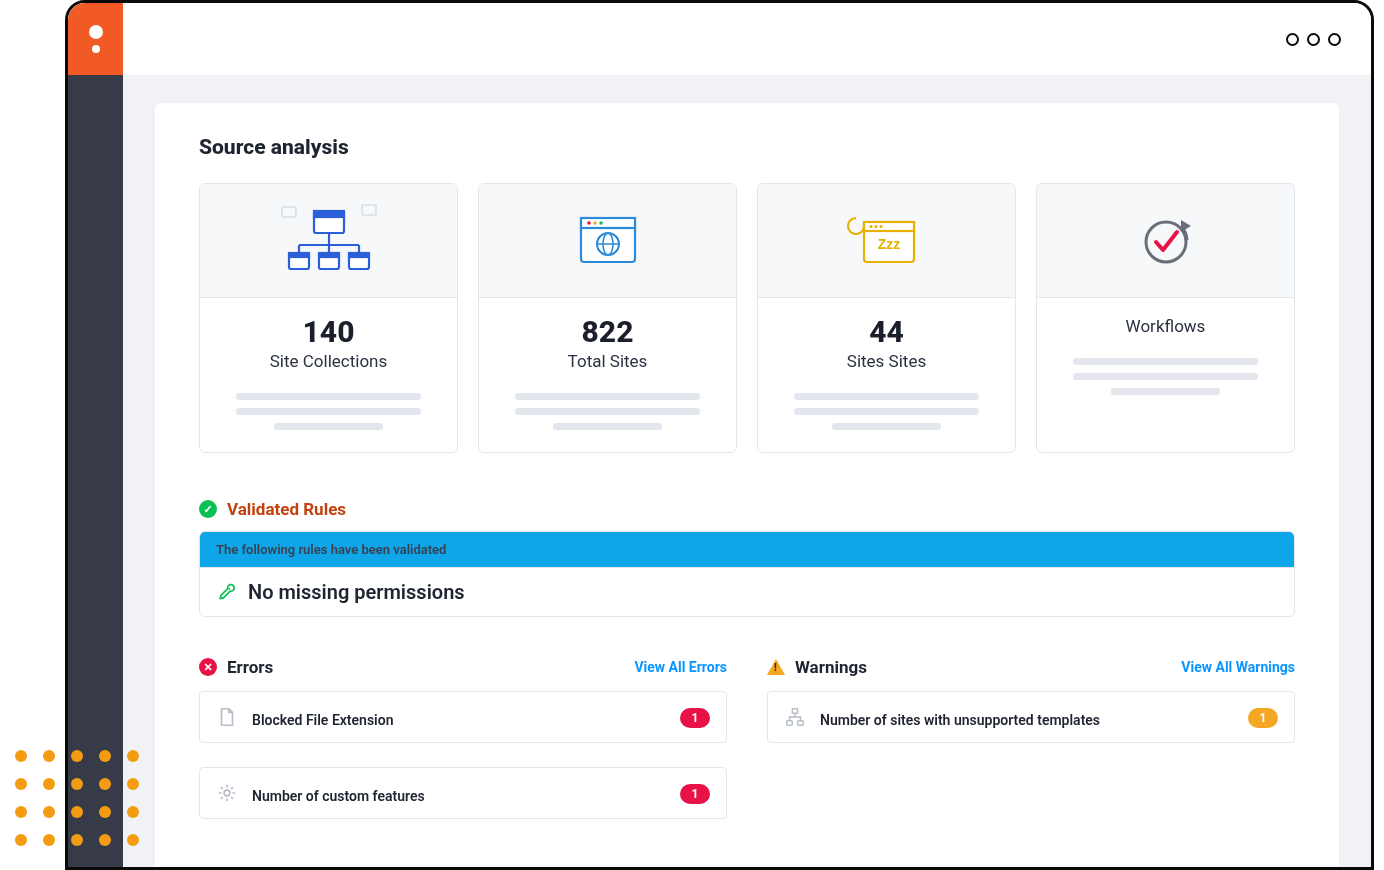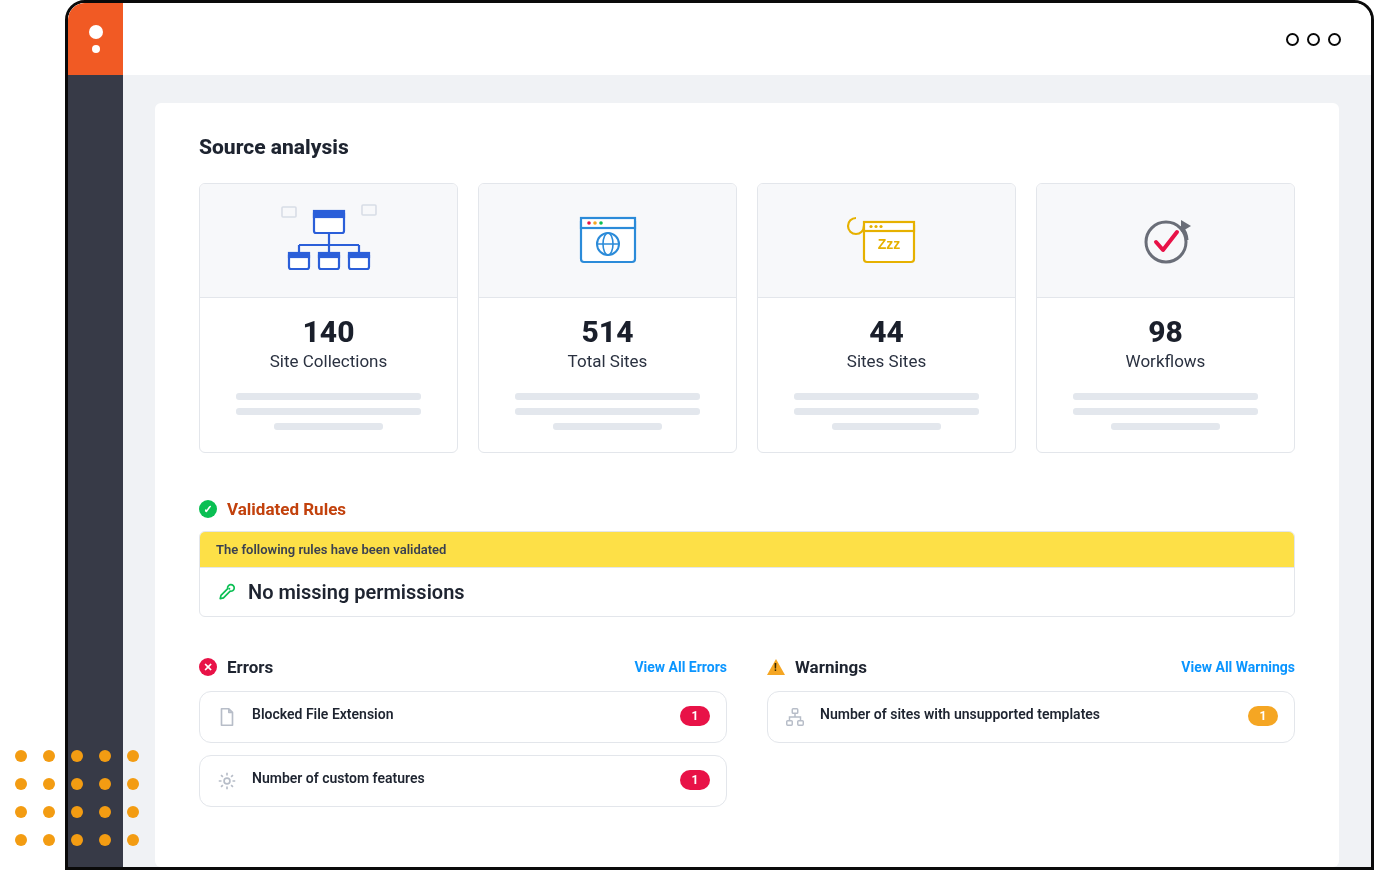--- a/index.html
+++ b/index.html
@@ -136,21 +136,21 @@
     font-weight: 700;
     color: #c2410c;
   }
   .validated-box {
     border: 1px solid #e3e6eb;
     border-radius: 6px;
     overflow: hidden;
     margin-bottom: 40px;
   }
   .validated-box .sub-header {
-    background: #fde047;
+    background: #0ea5e9;
     padding: 10px 16px;
     font-size: 13px;
     font-weight: 600;
     color: #3a4050;
     border-bottom: 1px solid #e3e6eb;
   }
   .validated-box .rule-row {
     display: flex;
     align-items: center;
     gap: 12px;
@@ -185,26 +185,26 @@
   }
   .view-all-link {
     font-size: 14px;
     font-weight: 700;
     color: #0a95ff;
     text-decoration: none;
     cursor: pointer;
   }
   .issue-item {
     border: 1px solid #e3e6eb;
-    border-radius: 12px;
+    border-radius: 4px;
     padding: 14px 16px;
     display: flex;
-    align-items: flex-start;
+    align-items: flex-end;
     gap: 14px;
-    margin-bottom: 12px;
+    margin-bottom: 24px;
     background: #fff;
   }
   .issue-item .label {
     flex: 1;
     font-size: 14px;
     font-weight: 600;
     color: #1e2430;
   }
   .badge {
     min-width: 30px;
@@ -355,21 +355,21 @@
                 <rect x="18" y="12" width="54" height="10" fill="#fff" stroke="#2b8bd9" stroke-width="2.2"></rect>
                 <circle cx="26" cy="17" r="1.8" fill="#e81247"></circle>
                 <circle cx="32" cy="17" r="1.8" fill="#f5a623"></circle>
                 <circle cx="38" cy="17" r="1.8" fill="#0abf53"></circle>
                 <circle cx="45" cy="38" r="11" fill="none" stroke="#2b8bd9" stroke-width="2"></circle>
                 <ellipse cx="45" cy="38" rx="5" ry="11" fill="none" stroke="#2b8bd9" stroke-width="1.6"></ellipse>
                 <line x1="34" y1="38" x2="56" y2="38" stroke="#2b8bd9" stroke-width="1.6"></line>
               </svg>
             </div>
             <div class="stat-body">
-              <div class="stat-value">514</div>
+              <div class="stat-value">822</div>
               <div class="stat-label">Total Sites</div>
               <div class="placeholder-lines">
                 <div class="line w1"></div>
                   <div class="line w2"></div>
                   <div class="line w3"></div>
               </div>
             </div>
           </div>
 
           <div class="stat-card">
@@ -398,21 +398,20 @@
           <div class="stat-card">
             <div class="stat-icon-zone">
               <svg width="90" height="70" viewBox="0 0 90 70">
                 <circle cx="45" cy="36" r="20" fill="none" stroke="#6a6e78" stroke-width="3"></circle>
                 <path d="M60 20 a22 22 0 0 1 6 14" fill="none" stroke="#6a6e78" stroke-width="3"></path>
                 <polygon points="60,14 70,20 60,26" fill="#6a6e78"></polygon>
                 <path d="M35 36 l7 8 l14 -18" fill="none" stroke="#e81247" stroke-width="4" stroke-linecap="round" stroke-linejoin="round"></path>
               </svg>
             </div>
             <div class="stat-body">
-              <div class="stat-value">98</div>
               <div class="stat-label">Workflows</div>
               <div class="placeholder-lines">
                 <div class="line w1"></div>
                   <div class="line w2"></div>
                   <div class="line w3"></div>
               </div>
             </div>
           </div>
 
         </div>

